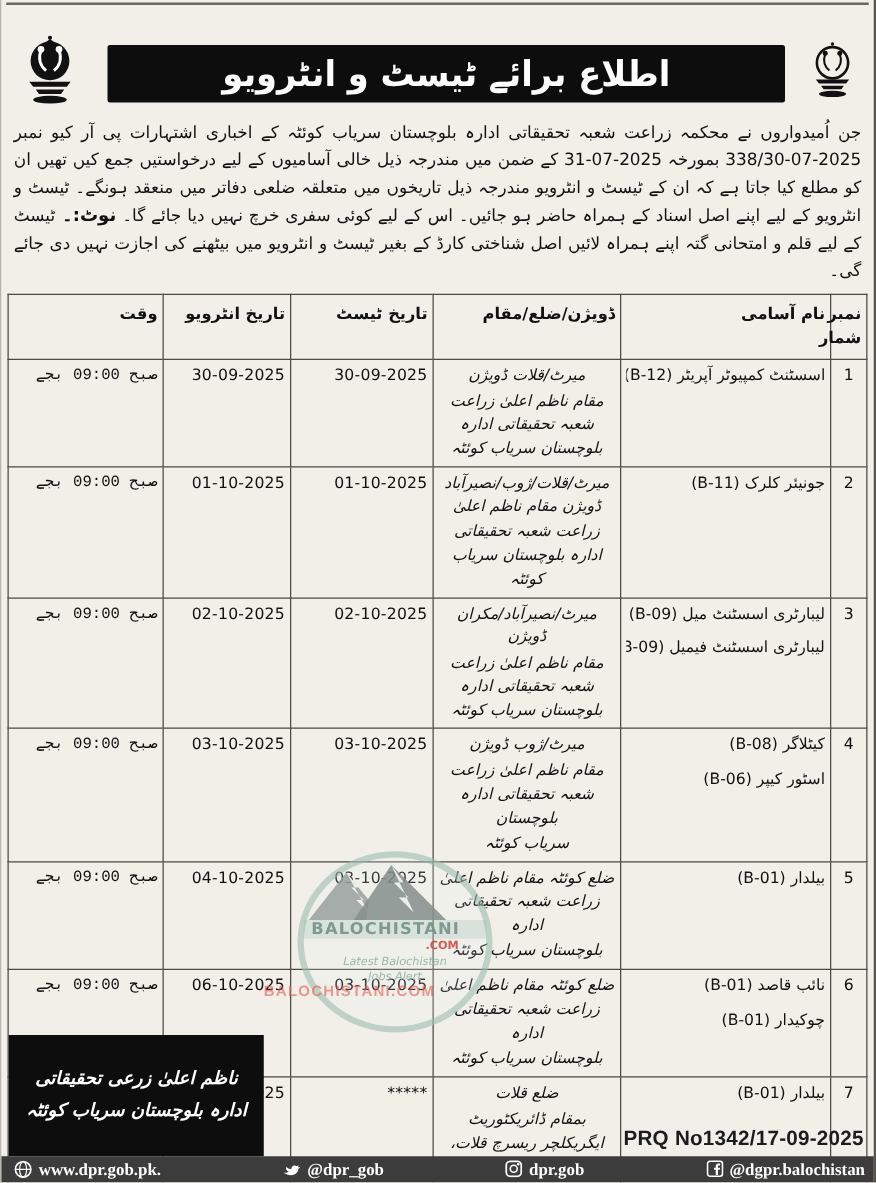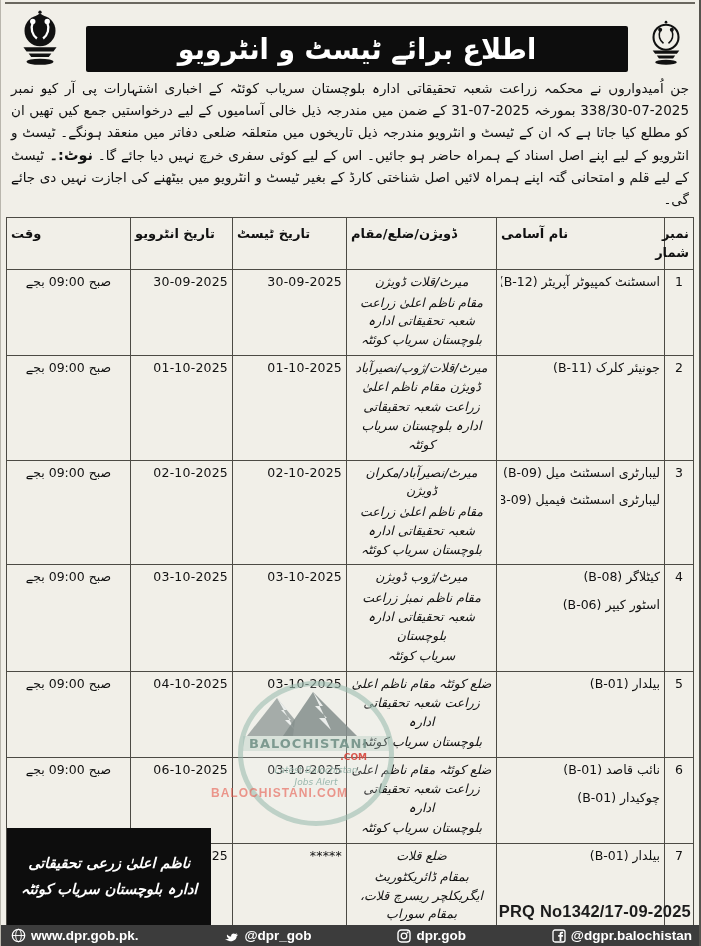--- a/index.html
+++ b/index.html
@@ -5,21 +5,21 @@
   html,body{margin:0;padding:0;background:#cfcdc6;}
   .page{
     position:relative; width:701px; height:946px; margin:0 auto;
     background:#f1efe8; overflow:hidden;
     font-family:"DejaVu Sans","Liberation Sans",sans-serif;
     color:#1a1a1a; box-sizing:border-box;
     border-left:1px solid #b9b6ad; border-right:2px solid #55534e;
   }
   .top-rule{height:2px;background:#6a675f;margin:2px 4px 0 4px;}
   
-  .header{display:flex;align-items:flex-end;gap:9px;padding:4px 8px 0 8px;}
+  .header{display:flex;align-items:center;gap:9px;padding:22px 8px 0 8px;}
   .logo{flex:0 0 auto;}
   .banner{
     flex:1 1 auto; background:#0d0d0d; color:#fff; margin:2px 4px 0 6px;
     height:46px; display:flex;align-items:center;justify-content:center;
     border-radius:2px;
   }
   .banner-title{
     font-size:27px; font-weight:bold; letter-spacing:1px;
     transform:scaleY(1.05); direction:rtl; white-space:nowrap;
   }
@@ -31,30 +31,30 @@
   .intro b{font-size:14.5px;}
   
   table.sched{
     width:687px; margin:2px auto 0 auto; border-collapse:collapse;
     direction:rtl; table-layout:fixed; background:transparent;
   }
   table.sched th, table.sched td{
     border:1px solid #4c4a44; padding:3px 4px; vertical-align:top;
     font-size:12.5px; line-height:1.5; color:#111;
   }
-  table.sched th{font-weight:bold; font-size:13px; padding:6px 4px; text-align:left;}
+  table.sched th{font-weight:bold; font-size:13px; padding:6px 4px; text-align:right;}
   col.c-serial{width:29px;} col.c-post{width:168px;} col.c-loc{width:150px;}
   col.c-test{width:114px;} col.c-int{width:102px;} col.c-time{width:124px;}
   td.cell-serial{text-align:center; direction:ltr; font-size:13.5px; padding-top:6px;}
   td.cell-posts{text-align:right; padding-top:6px;}
   .post-line{margin-bottom:9px; white-space:nowrap; overflow:hidden;}
   td.cell-loc{text-align:center;}
   .loc-line{margin-bottom:2px;font-style:italic;}
   td.cell-date{text-align:right; direction:ltr; font-size:13.5px; padding-top:6px; letter-spacing:.2px;}
-  td.cell-time{text-align:center; padding-top:6px; font-size:13px; white-space:nowrap;}
+  td.cell-time{padding-top:6px; font-size:13px; white-space:nowrap;font-family:Liberation Mono, monospace;}
   
   .wm-circle{
     position:absolute; left:237px; top:681px; width:146px; height:135px;
     border:5px solid rgba(148,184,170,.55); border-radius:50%;
     display:flex; flex-direction:column; 
     pointer-events:none; z-index:5; background:rgba(240,246,243,.18);
   }
   .wm-name{font-size:13px;font-weight:bold;letter-spacing:1px;color:rgba(120,150,140,.95);
     background:rgba(148,184,170,.25);padding:0 6px;margin-top:-2px;}
   .wm-com{font-size:9px;font-weight:bold;color:rgba(215,70,60,.9);align-self:flex-end;margin:1px 22px 0 0;}
@@ -73,21 +73,21 @@
   .prq{
     position:absolute; right:8px; bottom:25px; font-weight:bold; font-size:16.5px;
     color:#1c1c1c; font-family:"Liberation Sans",sans-serif; letter-spacing:.2px; z-index:6;
   }
   .footer{
     position:absolute; left:0; bottom:0; width:701px; height:21px;
     background:#3c3c3c; color:#fff; display:flex; align-items:center;
     justify-content:space-between; padding:0 10px; box-sizing:border-box;
     font-family:"Liberation Sans",sans-serif; font-weight:bold; font-size:13.5px; z-index:7;
   }
-  .f-item{display:flex;align-items:center;gap:5px;white-space:nowrap;}
+  .f-item{display:flex;gap:5px;white-space:nowrap;font-family:Liberation Serif, serif;}
   .f-item svg{display:block;}
 </style>
 </head>
 <body>
 
 <div class="page">
   <div class="top-rule"></div>
 
   <div class="header">
     <div class="logo">
@@ -190,21 +190,21 @@
     </tr>
 
     <tr>
       <td class="cell-serial">4</td>
       <td class="cell-posts">
             <div class="post-line">کیٹلاگر (B-08)</div>
             <div class="post-line">اسٹور کیپر (B-06)</div>
           </td>
       <td class="cell-loc">
             <div class="loc-line">میرٹ/ژوب ڈویژن</div>
-            <div class="loc-line">مقام ناظم نمبرٰ زراعت شعبہ تحقیقاتی ادارہ بلوچستان</div>
+            <div class="loc-line">مقام ناظم اعلیٰ زراعت شعبہ تحقیقاتی ادارہ بلوچستان</div>
             <div class="loc-line">سریاب کوئٹہ</div>
           </td>
       <td class="cell-date">03-10-2025</td>
       <td class="cell-date">03-10-2025</td>
       <td class="cell-time">صبح 09:00 بجے</td>
     </tr>
 
     <tr>
       <td class="cell-serial">5</td>
       <td class="cell-posts">

